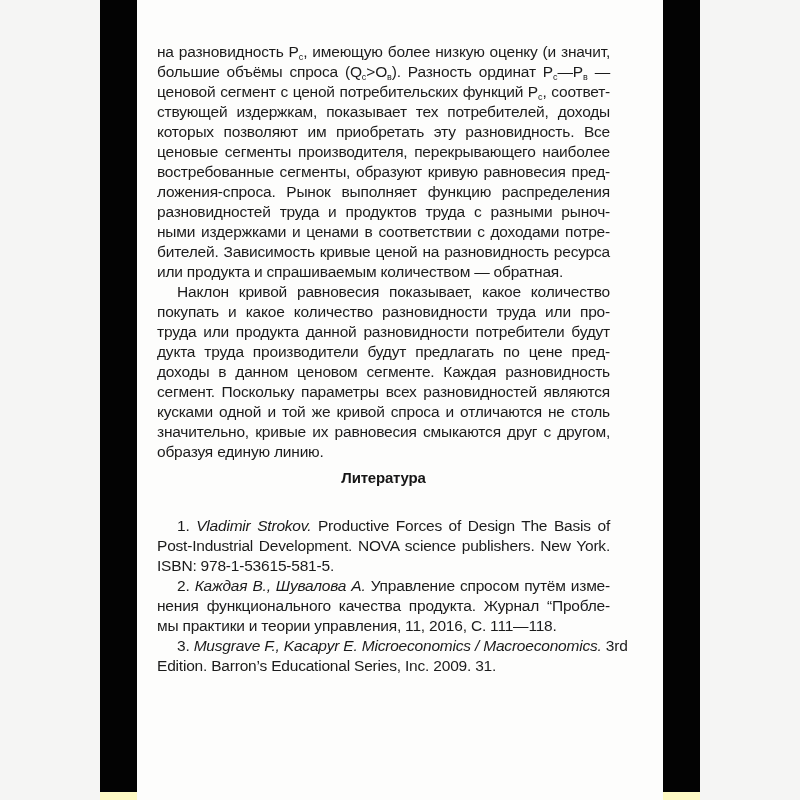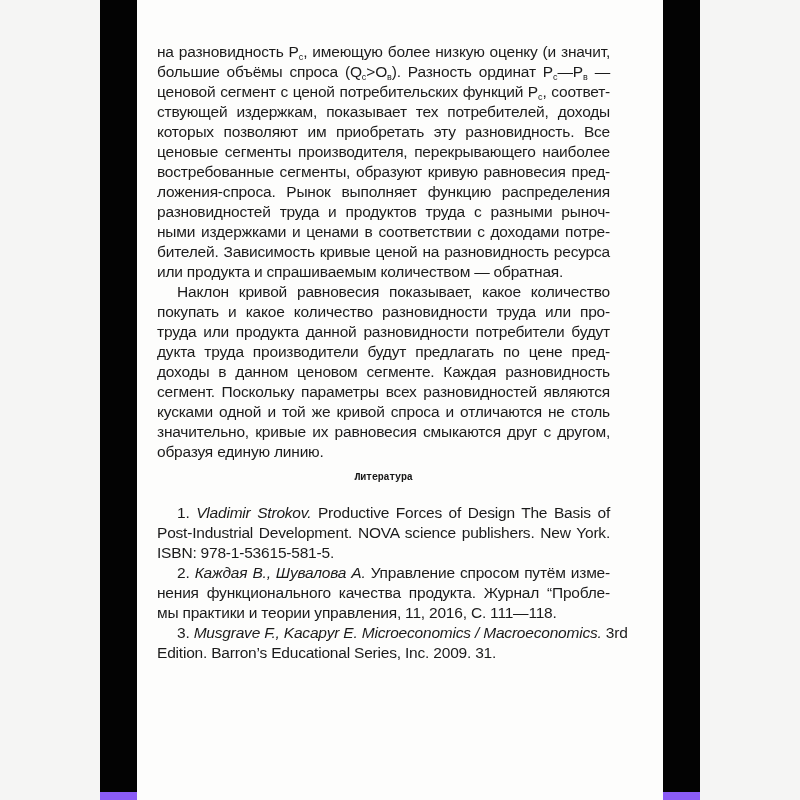--- a/index.html
+++ b/index.html
@@ -5,21 +5,21 @@
   html, body { margin: 0; padding: 0; }
   body {
     width: 800px; height: 800px;
     background: #fdfdfc;
     font-family: "Liberation Sans", "DejaVu Sans", sans-serif;
     overflow: hidden;
   }
   .canvas {
     position: relative;
     width: 800px; height: 800px;
-    background: #8b5cf6;
+    background: #fef9c3;
   }
   .outer-strip {
     position: absolute; top: 0; height: 800px;
     background: #f5f5f4;
   }
   .outer-strip.left  { left: 0;   width: 100px; }
   .outer-strip.right { left: 700px; width: 100px; }
   .scan-bar {
     position: absolute; top: 0; height: 792px; width: 37px;
     background: #030303;
@@ -57,25 +57,24 @@
     vertical-align: -3px;
     letter-spacing: 0;
   }
   .line i { font-style: italic; }
   .section-heading {
     margin-top: 6px;
     height: 20px;
     line-height: 20px;
     text-align: center;
     font-weight: bold;
-    font-size: 10px;
+    font-size: 15px;
     color: #161616;
-    font-family: Liberation Mono, monospace;
   }
-  .references { margin-top: 15px; }
+  .references { margin-top: 28px; }
 </style>
 </head>
 <body>
 
 <div class="canvas">
 
   <div class="outer-strip left"></div>
   <div class="outer-strip right"></div>
 
   <div class="page-surface"></div>

